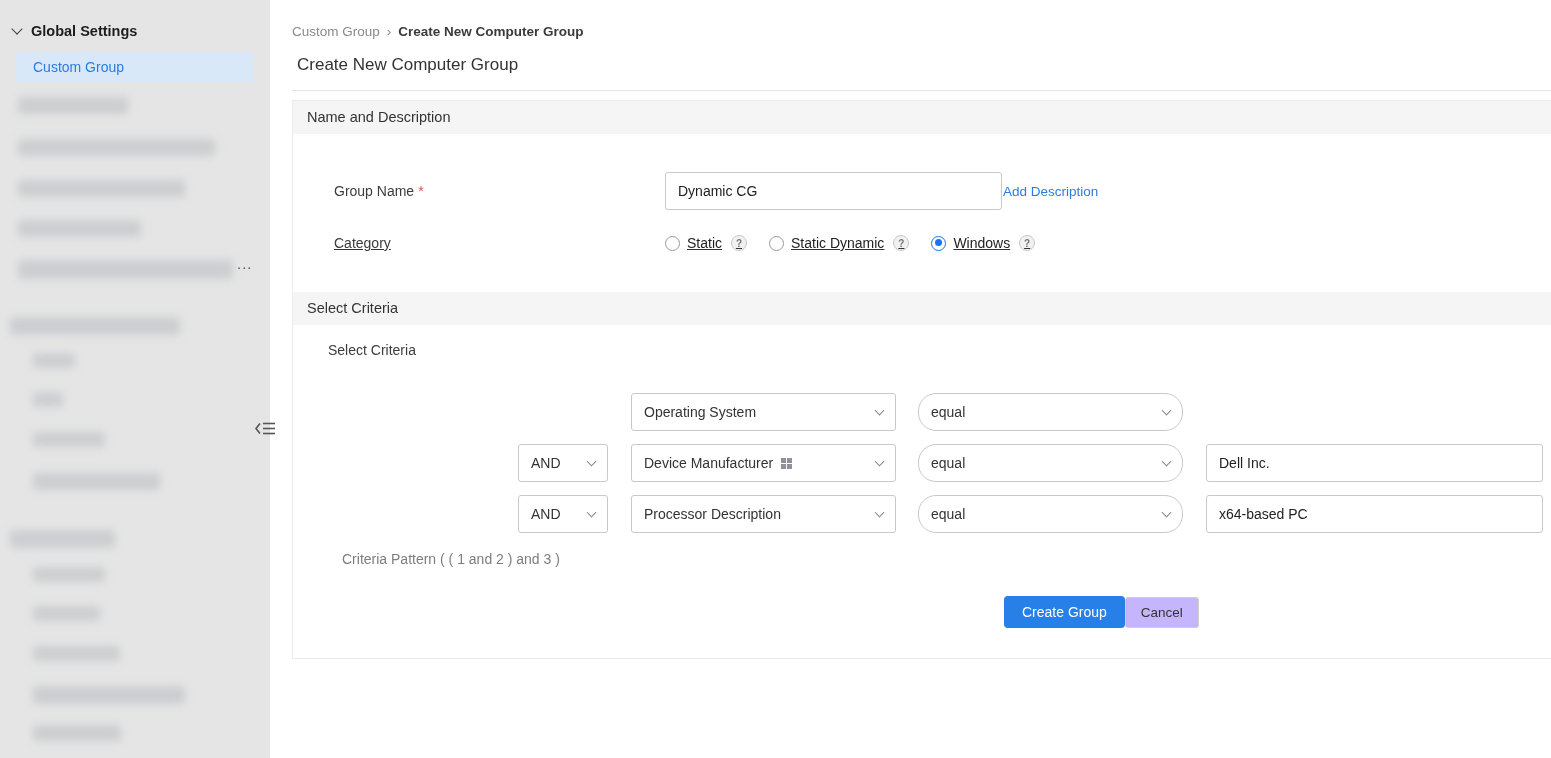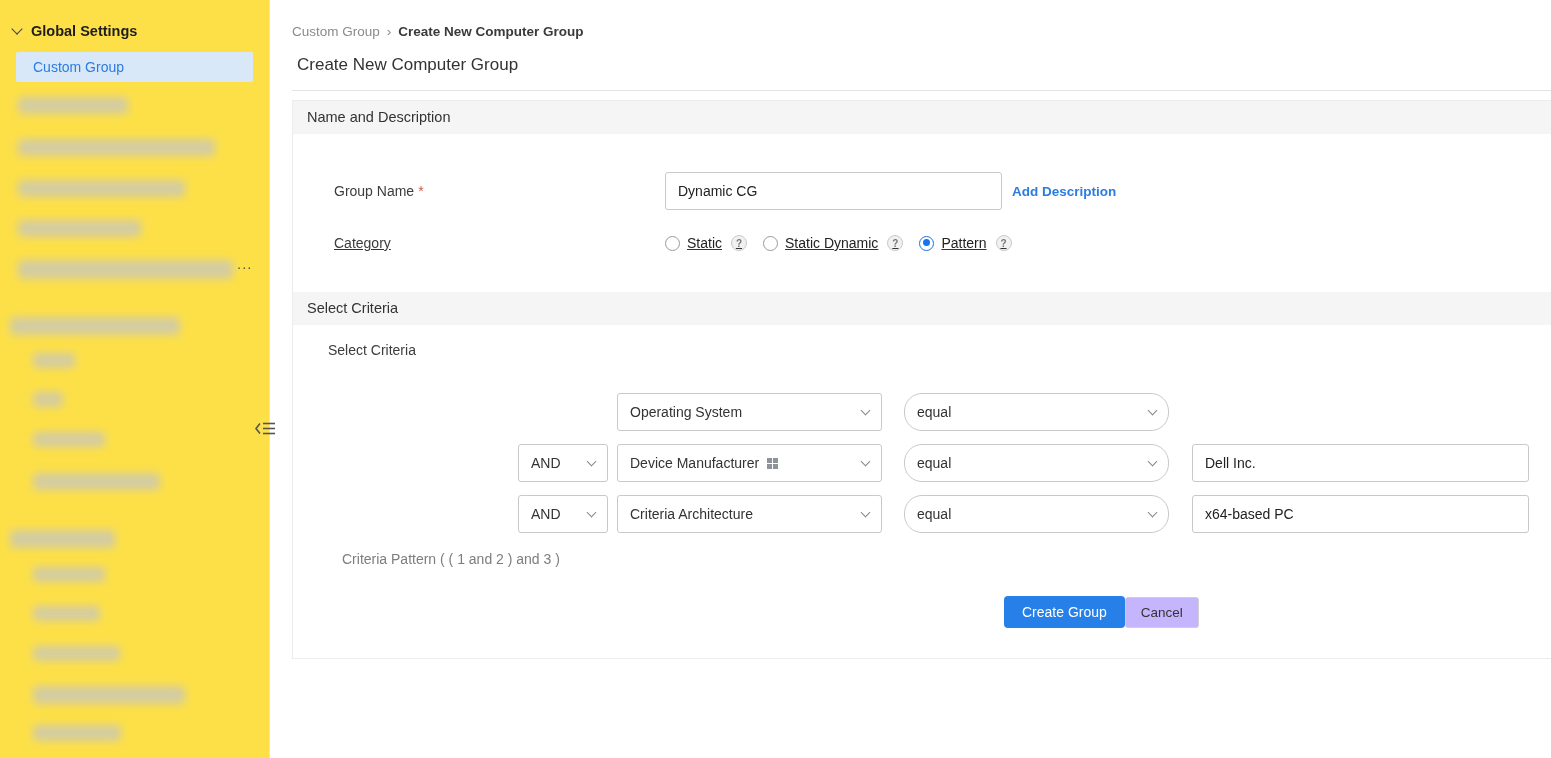--- a/index.html
+++ b/index.html
@@ -9,21 +9,21 @@
     background: #fff;
     color: #333;
     overflow: hidden;
   }
   .app { display: flex; width: 1551px; height: 758px; }
 
   
   .sidebar {
     position: relative;
     width: 270px; flex: 0 0 270px;
-    background: #fde047;
+    background: #e5e5e5;
     border-right: 1px solid #e3e3e6;
   }
   .sb-header { display: flex; align-items: center; gap: 10px; padding: 23px 0 0 13px; }
   .sb-chev {
     width: 8px; height: 8px;
     border-left: 1.8px solid #444; border-bottom: 1.8px solid #444;
     transform: rotate(-45deg); margin-top: -5px;
   }
   .sb-header-label { font-weight: 700; font-size: 14.5px; color: #1d1d1f; }
   .sb-item.selected {
@@ -53,23 +53,23 @@
 
   .form-row { display: flex; align-items: center; }
   .field-label { width: 372px; padding-left: 41px; font-size: 14px; color: #3c3c3c; }
   .req { color: #d9534f; margin-left: 4px; }
 
   .text-input {
     height: 38px; border: 1px solid #c9c9c9; border-radius: 3px;
     padding: 0 12px; font-size: 14px; color: #222;
     font-family: "Liberation Sans", sans-serif; background: #fff; outline: none;
   }
-  .link { color: #2a7ce0; font-size: 13.5px; margin-left: 10px; text-decoration: none; cursor: pointer; font-weight: bold; }
-
-  .radio-group { display: flex; align-items: flex-start; gap: 16px; }
+  .link { color: #2a7ce0; font-size: 13.5px; margin-left: 1px; text-decoration: none; cursor: pointer; }
+
+  .radio-group { display: flex; align-items: flex-start; gap: 22px; }
   .radio-opt { display: flex; align-items: center; gap: 7px; cursor: pointer; }
   .radio {
     width: 15px; height: 15px; border-radius: 50%;
     border: 1.5px solid #9a9a9a; background: #fff; position: relative; flex: none;
   }
   .radio.checked { border-color: #1a73e8; }
   .radio.checked::after {
     content: ""; position: absolute; left: 2.5px; top: 2.5px;
     width: 7px; height: 7px; border-radius: 50%; background: #1a73e8;
   }
@@ -92,21 +92,21 @@
     padding: 0 12px; font-size: 14px; color: #333; cursor: pointer;
   }
   .dd-chev {
     width: 7px; height: 7px;
     border-right: 1.6px solid #888; border-bottom: 1.6px solid #888;
     transform: rotate(45deg); margin-top: -3px; flex: none; margin-left: 8px;
   }
   .dd-text { display: flex; align-items: center; white-space: nowrap; overflow: hidden; }
   .win-icon { display: inline-grid; grid-template-columns: 5px 5px; grid-template-rows: 5px 5px; gap: 1px; margin-left: 8px; }
   .win-icon i { background: #8f9399; display: block; }
-  .attr-dd { width: 265px; margin-left: 9px; }
+  .attr-dd { width: 265px; margin-left: 23px; }
   .op-dd { width: 265px; margin-left: 22px; border-radius: 18px; }
   .val-input { width: 337px; margin-left: 23px; }
   .join-dd { width: 90px; text-align: right; }
 
   .pattern-text { margin: 18px 0 0 49px; font-size: 14px; color: #7d7d7d; }
 
   .actions { display: flex; align-items: center; margin: 29px 0 0 711px; }
   .btn-primary {
     background: #2680e8; color: #fff; border: none; border-radius: 4px;
     height: 32px; padding: 0 18px; font-size: 14px; cursor: pointer;
@@ -195,21 +195,21 @@
             <span class="radio-label">Static</span>
             <span class="help">?</span>
           </label>
           <label class="radio-opt">
             <span class="radio"></span>
             <span class="radio-label">Static Dynamic</span>
             <span class="help">?</span>
           </label>
           <label class="radio-opt">
             <span class="radio checked"></span>
-            <span class="radio-label">Pattern</span>
+            <span class="radio-label">Windows</span>
             <span class="help">?</span>
           </label>
         </div>
       </div>
 
       <div class="section-header" style="margin-top:32px;">Select Criteria</div>
 
       <div class="criteria-label">Select Criteria</div>
 
       <div class="criteria-row" style="margin-top:35px;">
@@ -247,21 +247,21 @@
         </div>
         <input class="text-input val-input" type="text" value="Dell Inc." style="">
       </div>
 
       <div class="criteria-row" style="margin-top:13px;">
         <div class="dropdown join-dd">
           <span class="dd-text">AND</span>
           <span class="dd-chev"></span>
         </div>
         <div class="dropdown attr-dd">
-          <span class="dd-text">Criteria Architecture</span>
+          <span class="dd-text">Processor Description</span>
           <span class="dd-chev"></span>
         </div>
         <div class="dropdown op-dd">
           <span class="dd-text">equal</span>
           <span class="dd-chev"></span>
         </div>
         <input class="text-input val-input" type="text" value="x64-based PC" style="">
       </div>
 
       <div class="pattern-text">Criteria Pattern ( ( 1 and 2 ) and 3 )</div>

